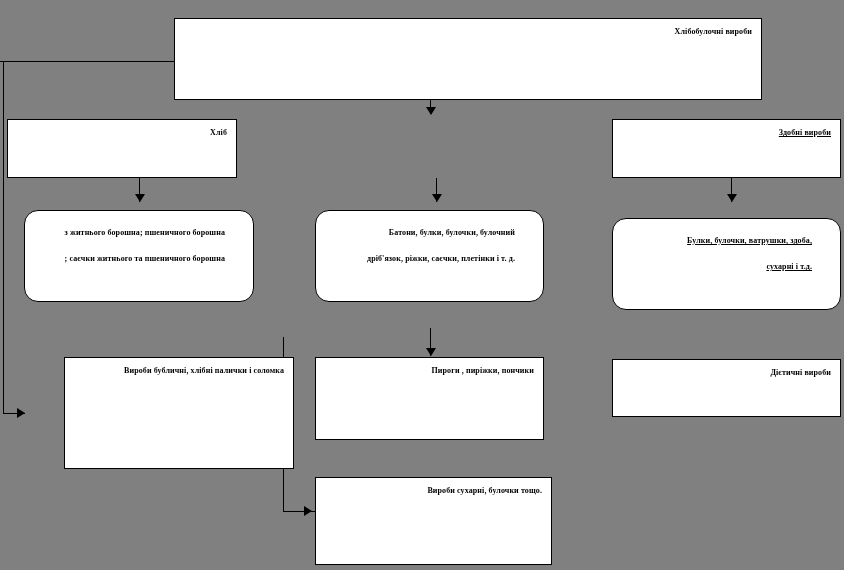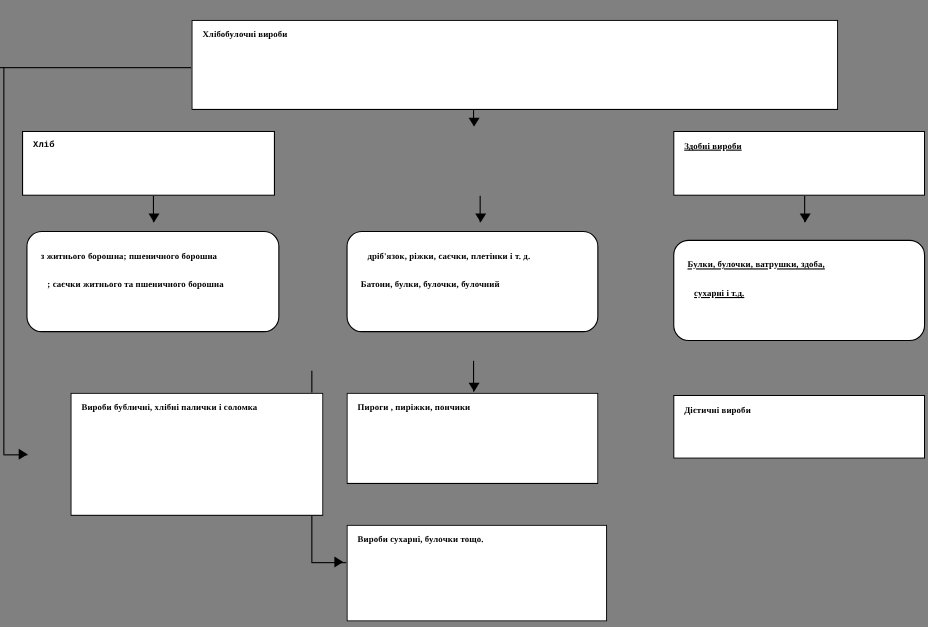--- a/index.html
+++ b/index.html
@@ -12,33 +12,34 @@
     height: 570px;
     background: #808080;
     font-family: "Liberation Serif", "DejaVu Serif", serif;
     overflow: hidden;
   }
   #canvas {
     position: relative;
     width: 844px;
     height: 570px;
     background: #808080;
+    text-align: right;
   }
 
   
   .box {
     position: absolute;
     background: #ffffff;
     border: 1px solid #000000;
     box-sizing: border-box;
     padding: 7px 9px 0 9px;
   }
   .box.rounded {
     border-radius: 14px;
-    padding: 9px 12px 0 12px;
+    padding: 9px 28px 0 12px;
   }
   .box .line {
     display: block;
     font-size: 8px;
     font-weight: bold;
     color: #000000;
     line-height: 12px;
     letter-spacing: 0.1px;
     white-space: nowrap;
   }
@@ -104,37 +105,37 @@
   <div class="arrow-down" style="left:426px; top:348px;"></div>
 
   <div class="vline" style="left:283px; top:337px; height:174px;"></div>
   <div class="hline" style="left:283px; top:511px; width:32px;"></div>
   <div class="arrow-right" style="left:304px; top:506px;"></div>
 
   <div class="box" style="left:174px; top:18px; width:588px; height:82px;">
     <span class="line">Хлібобулочні вироби</span>
   </div>
 
-  <div class="box" style="left:20px; top:119px; width:230px; height:59px;font-family:Liberation Mono, monospace;">
+  <div class="box" style="left:7px; top:119px; width:230px; height:59px;">
     <span class="line">Хліб</span>
   </div>
 
 
   <div class="box" style="left:612px; top:119px; width:229px; height:59px;text-decoration:underline;">
     <span class="line">Здобні вироби</span>
   </div>
 
   <div class="box rounded" style="left:24px; top:210px; width:230px; height:92px;">
     <span class="line">з житнього борошна; пшеничного борошна</span>
     <span class="line indent">; саєчки житнього та пшеничного борошна</span>
   </div>
 
   <div class="box rounded" style="left:315px; top:210px; width:229px; height:92px;">
+    <span class="line">Батони, булки, булочки, булочний</span>
     <span class="line indent">дріб'язок, ріжки, саєчки, плетінки і т. д.</span>
-    <span class="line">Батони, булки, булочки, булочний</span>
   </div>
 
   <div class="box rounded" style="left:612px; top:218px; width:229px; height:92px;text-decoration:underline;">
     <span class="line">Булки, булочки, ватрушки, здоба,</span>
     <span class="line indent">сухарні і т.д.</span>
   </div>
 
   <div class="box" style="left:24px; top:357px; width:230px; height:112px;margin-left:40px;">
     <span class="line">Вироби бубличні, хлібні палички і соломка</span>
   </div>

